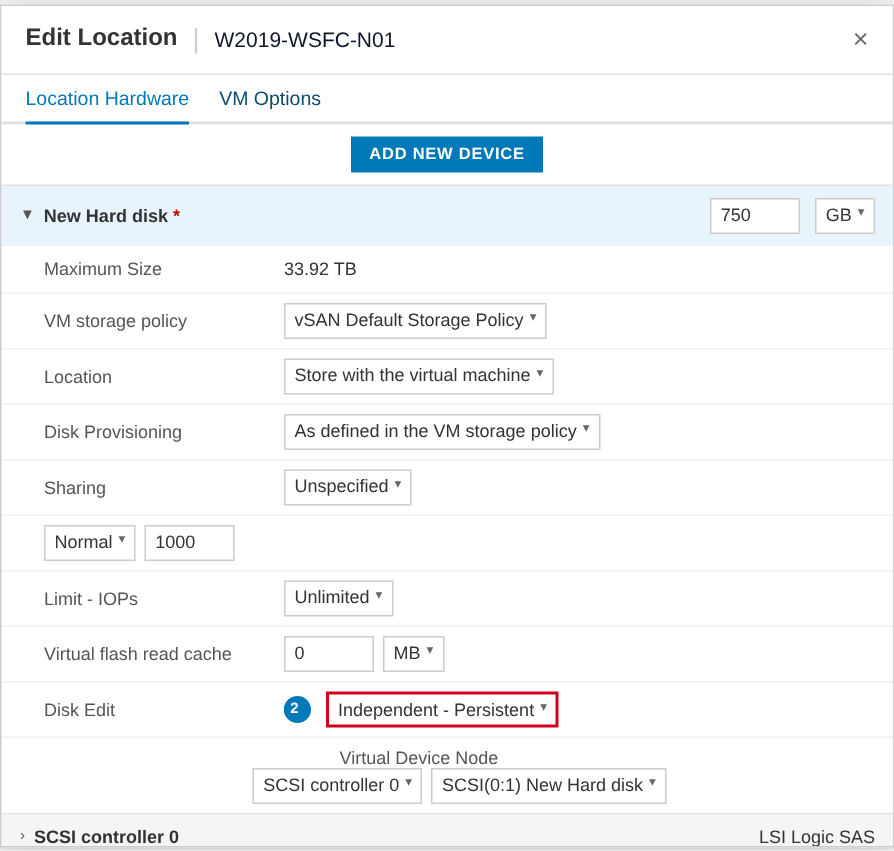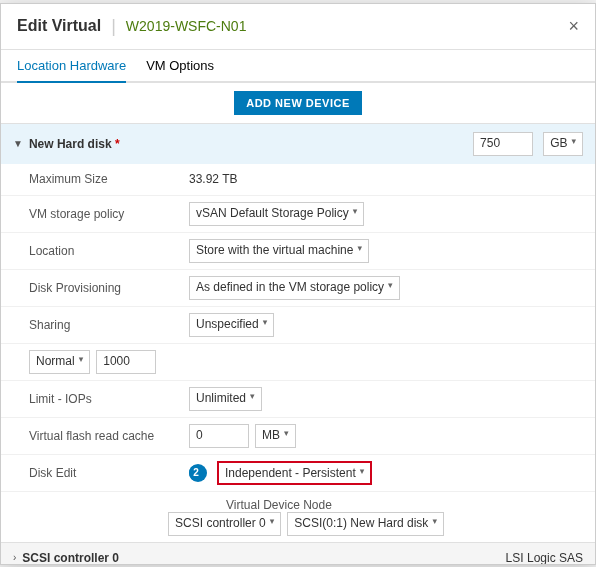--- a/index.html
+++ b/index.html
@@ -30,42 +30,42 @@
       font-weight: 600;
       color: #333;
     }
     .dialog-separator {
       color: #ccc;
       margin: 0 10px;
       font-size: 18px;
     }
     .dialog-subtitle {
       font-size: 14px;
-      color: #4d7c0f;
+      color: #0f172a;
     }
     .dialog-close {
       margin-left: auto;
       cursor: pointer;
       font-size: 18px;
       color: #666;
       background: none;
       border: none;
       line-height: 1;
     }
     .tabs {
       display: flex;
       border-bottom: 2px solid #e0e0e0;
       background: #fff;
       padding: 0 16px;
     }
     .tab {
       padding: 8px 0;
       margin-right: 20px;
       font-size: 13px;
-      color: #000000;
+      color: #0c4a6e;
       cursor: pointer;
       border-bottom: 2px solid transparent;
       margin-bottom: -2px;
     }
     .tab.active {
       color: #0079b8;
       border-bottom: 2px solid #0079b8;
       font-weight: 500;
     }
     .toolbar {
@@ -188,21 +188,21 @@
       font-weight: bold;
       margin-right: 4px;
     }
   </style>
 </head>
 <body>
 
 <div class="dialog">
 
   <div class="dialog-header">
-    <span class="dialog-title">Edit Virtual</span>
+    <span class="dialog-title">Edit Location</span>
     <span class="dialog-separator">|</span>
     <span class="dialog-subtitle">W2019-WSFC-N01</span>
     <button class="dialog-close">×</button>
   </div>
 
   <div class="tabs">
     <div class="tab active">Location Hardware</div>
     <div class="tab">VM Options</div>
   </div>
 

